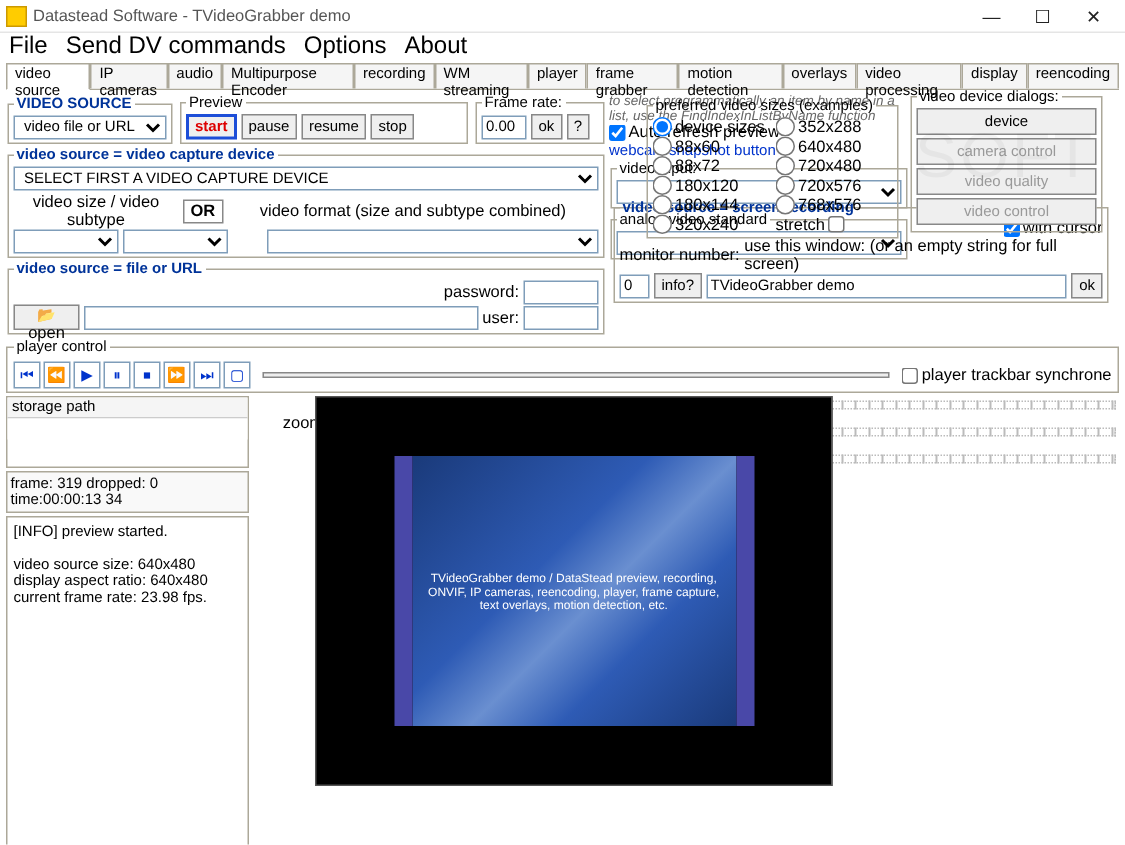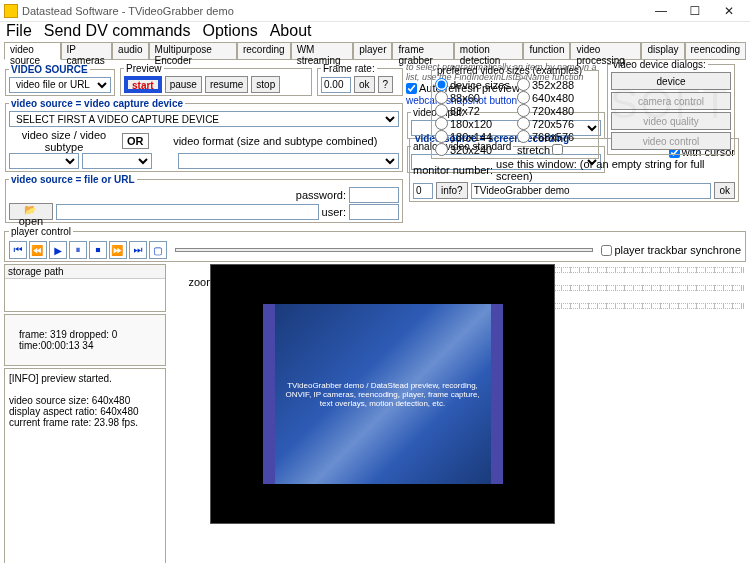--- a/index.html
+++ b/index.html
@@ -48,32 +48,32 @@
 .toolbar { display: flex; align-items: center; gap: 2px; margin-top: 2px;}
 .toolbtn { width: 18px; height: 18px; border: 1px solid #7f9db9; background: #fff; display: flex; align-items: center; justify-content: center; font-size: 10px; color: #0033cc; }
 .trackbar-line { flex:1; height:4px; border:1px solid #888; margin:0 6px; background:#eee;}
 
 
 .midrow { display: flex; margin: 0 4px; gap: 13px; }
 .storage { border: 1px solid #aca899; flex: 0 0 162px; }
 .storage-head { font-size: 10px; background: #f5f5f5; padding: 1px 3px; border-bottom: 1px solid #ccc;}
 .storage-body { height: 14px; background:#fff; }
 
-.frameinfo { border: 1px solid #aca899; margin: 2px 4px; width: 162px; font-size: 10px; padding: 14px; background:#f9f9f9;}
+.frameinfo { border: 1px solid #aca899; margin: 2px 4px; width: 162px; font-size: 10px; padding: 2px; background:#f9f9f9;}
 .log { border: 1px solid #aca899; margin: 2px 4px; width: 162px; height: 230px; font-size: 10px; padding: 4px; background: #fff; overflow: hidden; white-space: pre-wrap;}
 
 
 .zoombar { border: 1px dotted #bbb; height: 6px; margin: 2px; position: relative; background: repeating-linear-gradient(90deg,#bbb 0,#bbb 1px,transparent 1px,transparent 9px); }
 
 
 .preview { position: absolute; left: 210px; top: 264px; width: 345px; height: 260px; background: #000; border: 1px solid #555; display:flex; align-items:center; justify-content:center;}
 .preview-inner { width: 240px; height: 180px; background: linear-gradient(135deg,#1a3a7a 0%, #2e5bb5 40%, #6a8fd0 55%, #2e5bb5 70%, #1a3a7a 100%); display:flex;align-items:center;justify-content:center; position:relative; border-left:12px solid #4948a8; border-right:12px solid #4948a8;}
 .preview-text { color:#fff; font-size:8px; text-align:center; padding: 8px; }
 
-.start-btn { color: #d00; font-weight: bold; border:4px solid #1d4ed8;}
+.start-btn { color: #d00; font-weight: bold; border:2px solid #1d4ed8;}
 .link { color: #0033cc; font-size:10px;}
 
 .btn-stack button { display:block; width:100%; margin-bottom:2px; height:18px;}
 .btn-stack button[disabled]{ color:#999;}
 
 .watermark { position:absolute; right:20px; top:80px; font-size:42px; color:rgba(0,0,0,0.04); font-weight:normal; transform:rotate(0deg); pointer-events:none; letter-spacing:2px;}
 </style>
 </head>
 <body>
 
@@ -97,21 +97,21 @@
 <div class="tabs">
   <div class="tab active">video source</div>
   <div class="tab">IP cameras</div>
   <div class="tab">audio</div>
   <div class="tab">Multipurpose Encoder</div>
   <div class="tab">recording</div>
   <div class="tab">WM streaming</div>
   <div class="tab">player</div>
   <div class="tab">frame grabber</div>
   <div class="tab">motion detection</div>
-  <div class="tab">function</div>
+  <div class="tab">overlays</div>
   <div class="tab">video processing</div>
   <div class="tab">display</div>
   <div class="tab">reencoding</div>
 </div>
 
 <div class="topsection">
   <div class="leftcol">
     <div class="row">
       <fieldset style="flex:0 0 110px">
         <legend>VIDEO SOURCE</legend>

